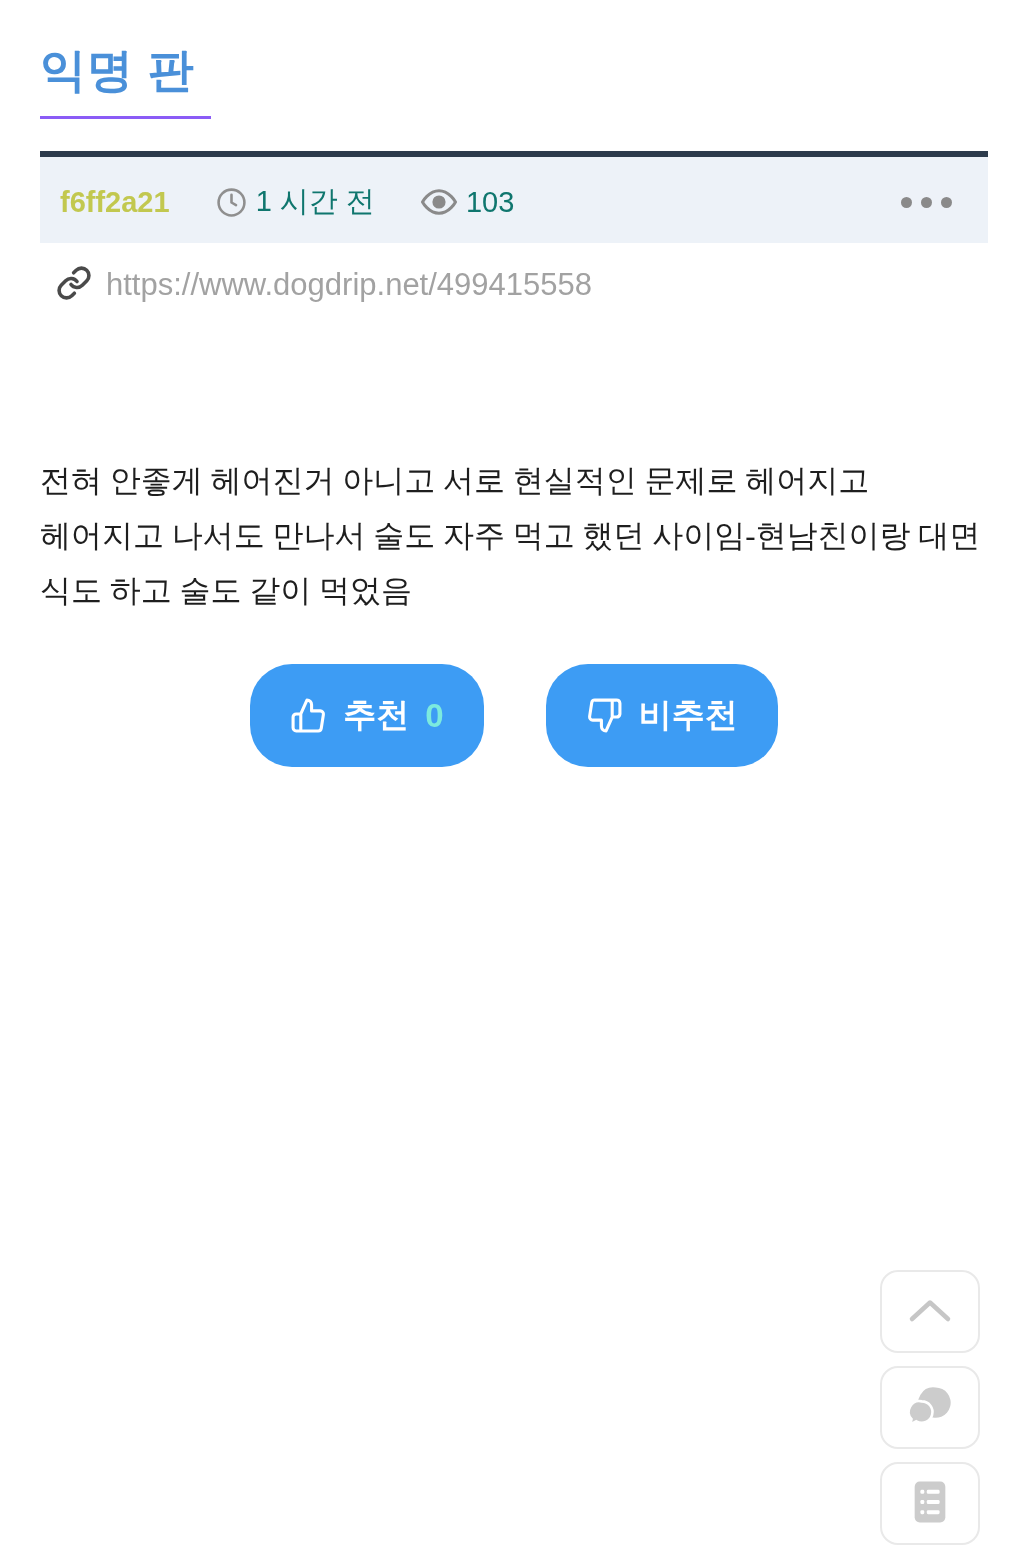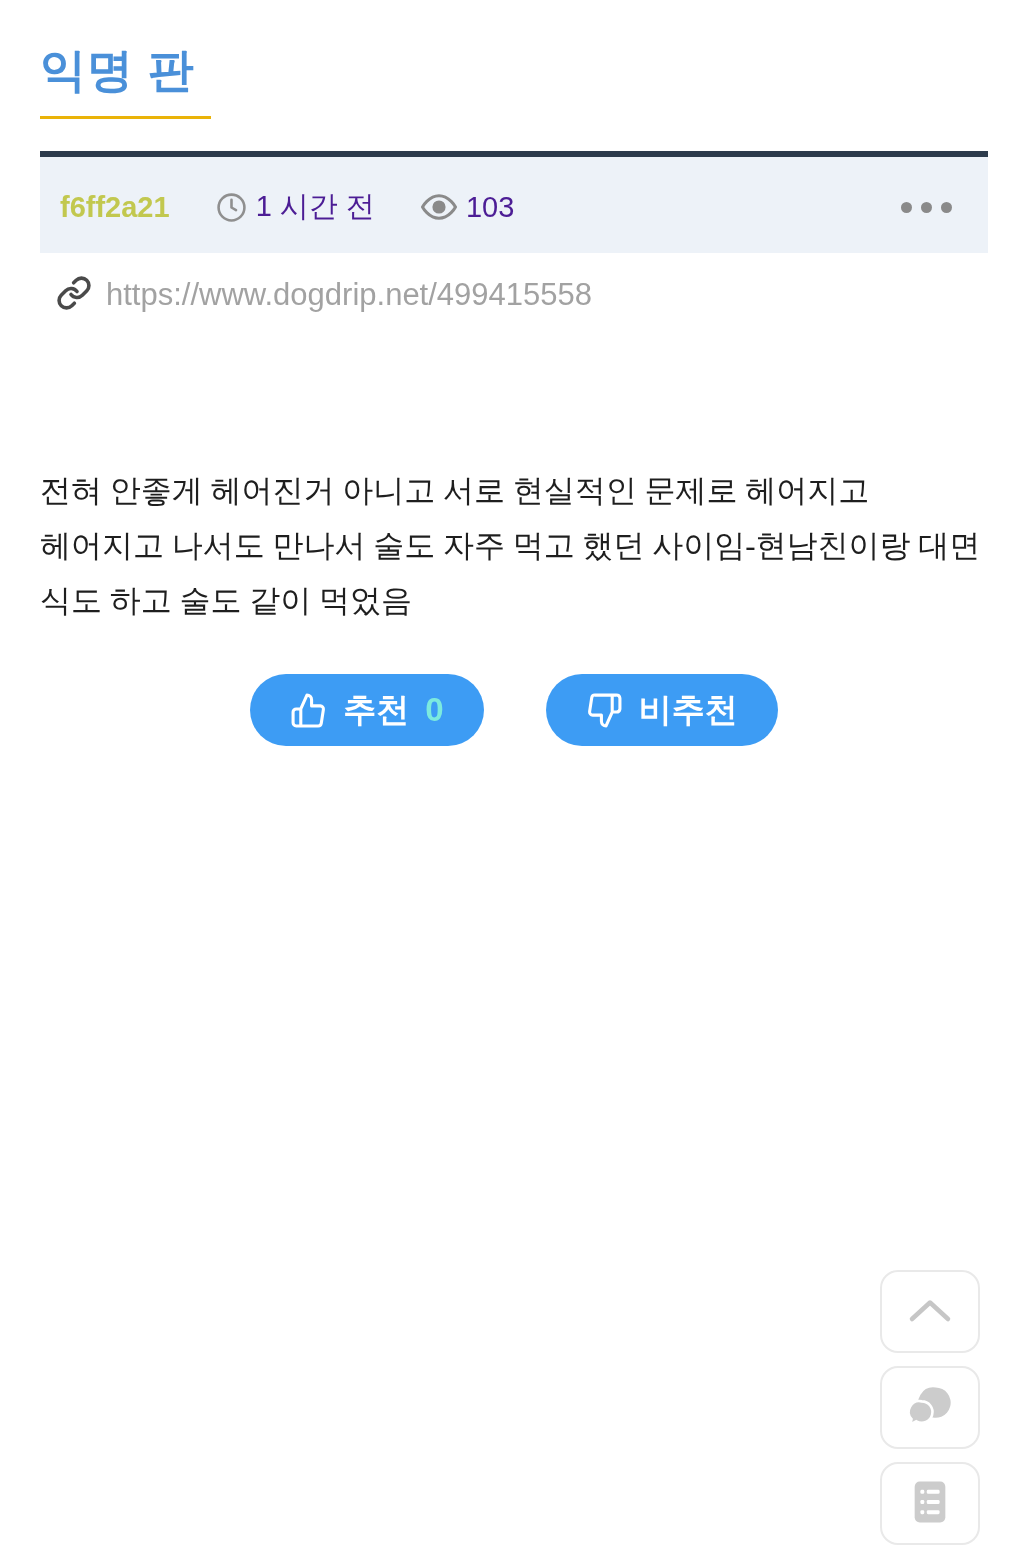--- a/index.html
+++ b/index.html
@@ -15,45 +15,45 @@
   .container { padding:40px 36px 0 40px; }
 
   
   .board-title {
     display:inline-block;
     margin:0;
     font-size:46px;
     font-weight:700;
     letter-spacing:1px;
     color:#4a90d9;
-    border-bottom:3px solid #eab308;
+    border-bottom:3px solid #8b5cf6;
     padding:0 16px 14px 0;
   }
 
   
   .post-title {
     margin:64px 0 0 0;
     font-size:40px;
     font-weight:800;
     letter-spacing:-0.5px;
     color:#121212;
   }
 
   
   .top-divider { margin-top:32px; height:6px; background:#2c3b4c; }
   .meta-bar {
-    height:96px;
+    height:86px;
     background:#edf2f8;
     display:flex;
     align-items:center;
     padding:4px 30px 0 20px;
     font-size:29px;
   }
   .author { color:#c2c84f; font-weight:700; }
-  .meta-item { display:flex; align-items:center; gap:9px; color:#4c1d95; margin-left:46px; }
+  .meta-item { display:flex; align-items:center; gap:9px; color:#0f766e; margin-left:46px; }
   .meta-item svg { display:block; }
   .more-btn {
     margin-left:auto;
     display:flex; gap:9px;
     background:none; border:none; cursor:pointer; padding:6px;
   }
   .more-btn .dot { width:11px; height:11px; border-radius:50%; background:#8a8a8a; }
 
   
   .link-row {
@@ -67,21 +67,21 @@
   .post-body { margin-top:148px; font-size:31px; line-height:55px; color:#1e1e1e; }
   .post-body .para { margin:0; white-space:pre-line;font-family:Liberation Serif, serif; }
   .post-body .para + .para { margin-top:116px; }
 
   
   .vote-row {
     margin-top:46px;
     display:flex; justify-content:center; gap:62px;
   }
   .vote-btn {
-    height:72px;
+    height:103px;
     border:none; cursor:pointer;
     border-radius:42px;
     background:#3d9cf4;
     color:#ffffff;
     font-family:inherit;
     font-size:33px; font-weight:700;
     display:flex; align-items:center; gap:16px;
     padding:0 40px;
   }
   .vote-btn .count { color:#7ceade; font-weight:700; }

